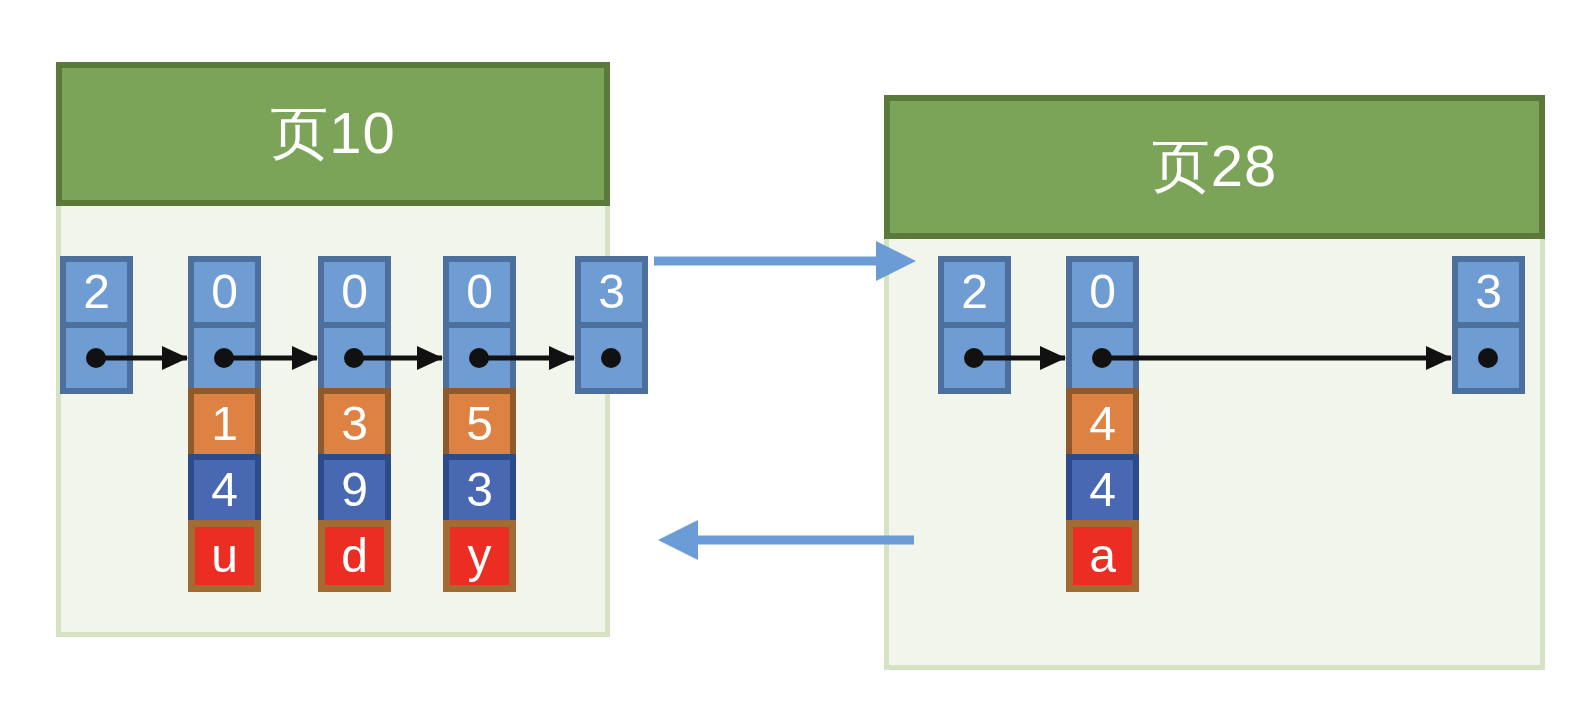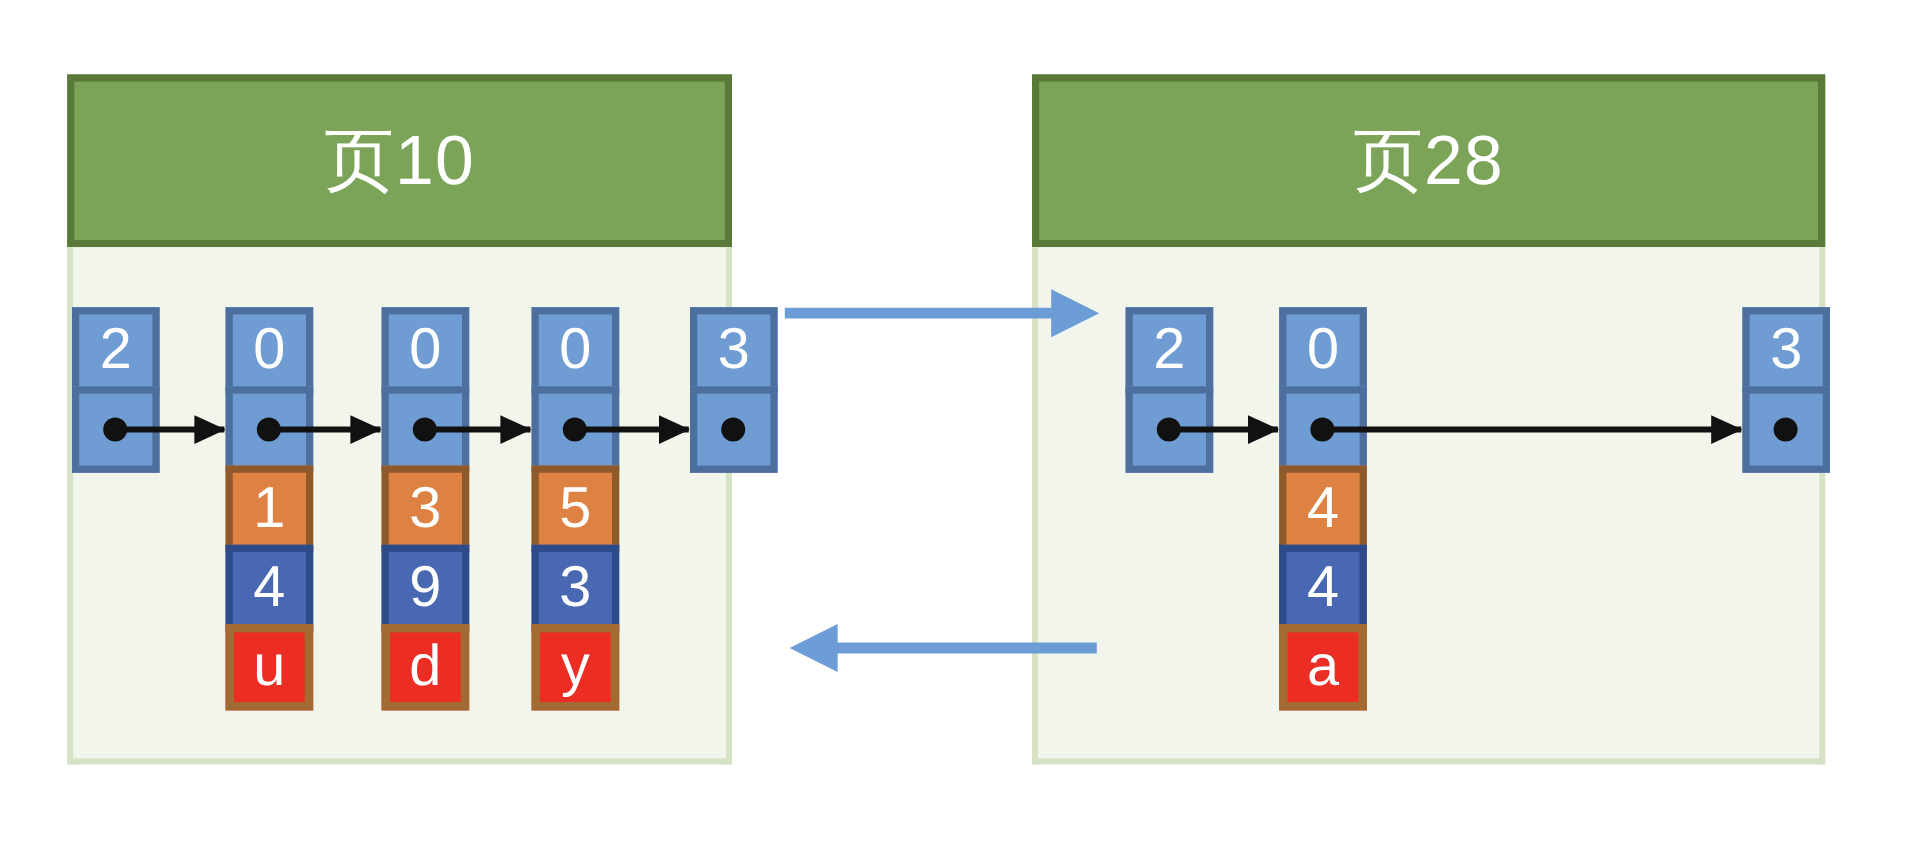--- a/index.html
+++ b/index.html
@@ -47,21 +47,21 @@
 
 <div class="canvas">
 
   <div class="page" style="left:56px;width:554px;">
     <div class="page-header">
       <span>页10</span>
     </div>
     <div class="page-body"></div>
   </div>
 
-  <div class="page" style="left:860px;width:661px;">
+  <div class="page" style="left:884px;width:661px;margin-top:33px;">
     <div class="page-header">
       <span>页28</span>
     </div>
     <div class="page-body"></div>
   </div>
 
   <div class="rec" style="left:60px;top:256px;">
     <div class="cell c-blue">2</div>
     <div class="cell c-blue"></div>
   </div>

